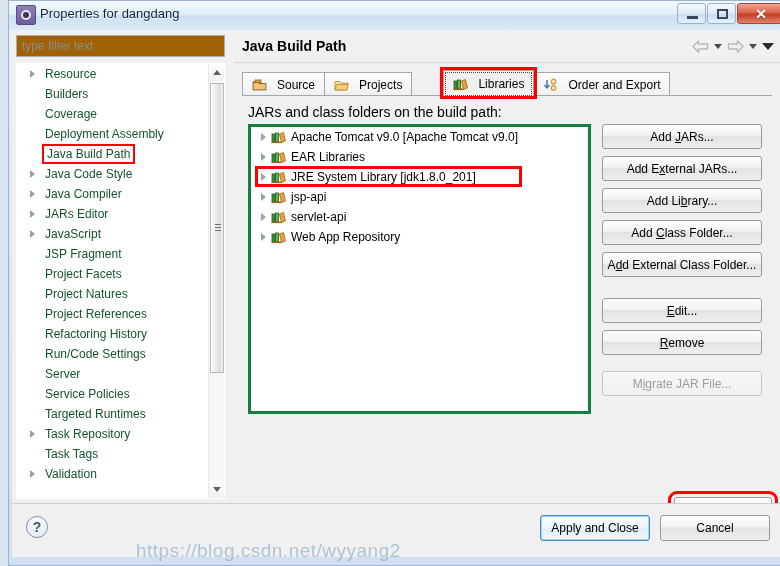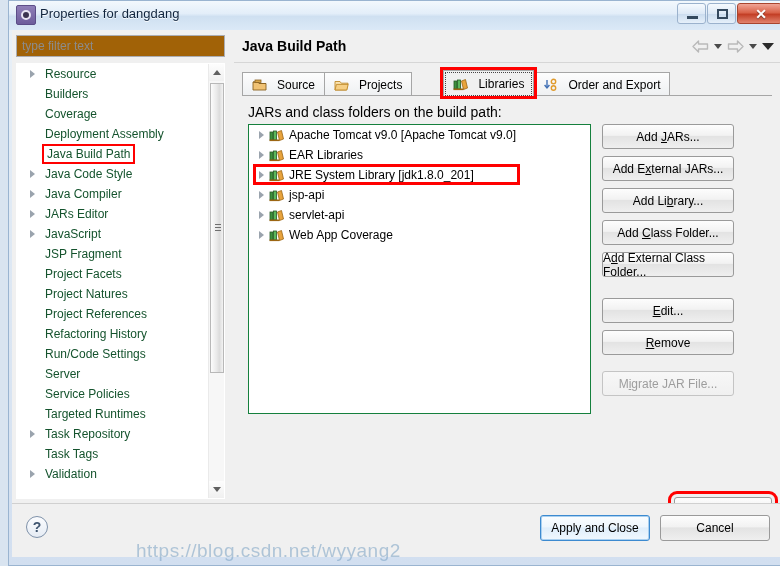--- a/index.html
+++ b/index.html
@@ -151,40 +151,40 @@
   }
   .tab-icon{width:15px;height:14px;position:relative;flex:0 0 auto;}
   
   .tabpanel{
     position:absolute;left:8px;top:66px;width:530px;height:390px;
     background:#f0f0f0;box-sizing:border-box;
   }
   .panel-label{position:absolute;left:6px;top:8px;font-size:14px;color:#000;}
   .list-box{
     position:absolute;left:6px;top:28px;width:343px;height:290px;
-    background:#fff;border:1px solid #15803d;box-sizing:border-box;overflow:hidden;
+    background:#fff;border:3px solid #15803d;box-sizing:border-box;overflow:hidden;
   }
   .lib-row{
     position:relative;height:20px;line-height:20px;padding-left:40px;
     font-size:12px;white-space:nowrap;color:#000;
   }
   .lib-row .arrow{
     position:absolute;left:10px;top:6px;width:0;height:0;
     border-left:5px solid #9aa3ad;
     border-top:4px solid transparent;border-bottom:4px solid transparent;
   }
   .lib-icon{position:absolute;left:20px;top:3px;width:15px;height:14px;}
   .lib-row.marked::after{
     content:"";position:absolute;left:4px;top:-1px;width:267px;height:21px;
     border:3px solid #ff0000;box-sizing:border-box;
   }
   
   .btn-col{position:absolute;left:360px;top:28px;width:164px;}
   .btn{
-    width:132px;height:25px;box-sizing:border-box;
+    width:160px;height:25px;box-sizing:border-box;
     border:1px solid #9a9a9a;border-radius:3px;
     background:linear-gradient(to bottom,#fdfdfd 0%,#f2f2f2 45%,#e3e3e3 50%,#efefef 100%);
     font-family:"Liberation Sans",sans-serif;font-size:12px;color:#000;
     display:flex;align-items:center;justify-content:center;
     margin-bottom:7px;cursor:default;
   }
   .btn.disabled{color:#9d9d9d;background:linear-gradient(to bottom,#f7f7f7,#f0f0f0);border-color:#c4c4c4;}
   .btn .u{text-decoration:underline;}
   .gap-lg{height:14px;}
   .gap-md{height:9px;}
@@ -390,21 +390,21 @@
                   <rect x="1" y="4" width="3" height="8" fill="#3f8f3f" stroke="#245a24" stroke-width=".8"></rect>
                   <rect x="4.5" y="3" width="3" height="9" fill="#5cb85c" stroke="#245a24" stroke-width=".8"></rect>
                   <path d="M8.5 4 L12.5 2.5 L14.5 11 L10.5 12.5 Z" fill="#e8a33d" stroke="#9c6613" stroke-width=".8"></path>
                   <rect x="0.5" y="11.5" width="10" height="1.6" fill="#9c6613"></rect>
                 </svg></span><span>servlet-api</span></div>
             <div class="lib-row"><span class="arrow"></span><span class="lib-icon"><svg width="15" height="14" viewBox="0 0 15 14">
                   <rect x="1" y="4" width="3" height="8" fill="#3f8f3f" stroke="#245a24" stroke-width=".8"></rect>
                   <rect x="4.5" y="3" width="3" height="9" fill="#5cb85c" stroke="#245a24" stroke-width=".8"></rect>
                   <path d="M8.5 4 L12.5 2.5 L14.5 11 L10.5 12.5 Z" fill="#e8a33d" stroke="#9c6613" stroke-width=".8"></path>
                   <rect x="0.5" y="11.5" width="10" height="1.6" fill="#9c6613"></rect>
-                </svg></span><span>Web App Coverage</span></div>
+                </svg></span><span>Web App Repository</span></div>
           </div>
 
         <div class="btn-col" id="lib-buttons">
             <div class="btn">
               <span>Add <span class="u">J</span>ARs...</span>
             </div>
             <div class="btn">
               <span>Add E<span class="u">x</span>ternal JARs...</span>
             </div>
             <div class="btn">

